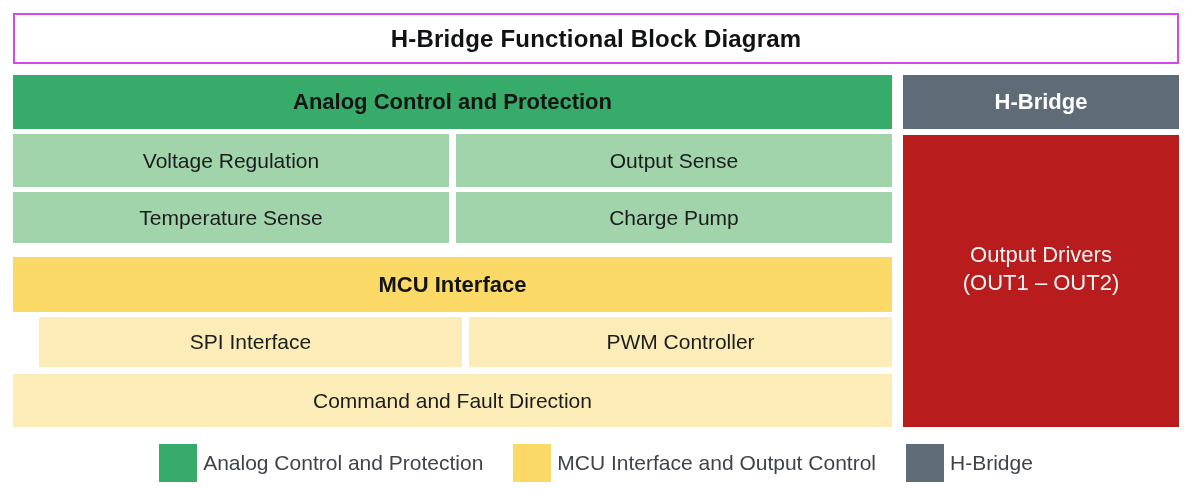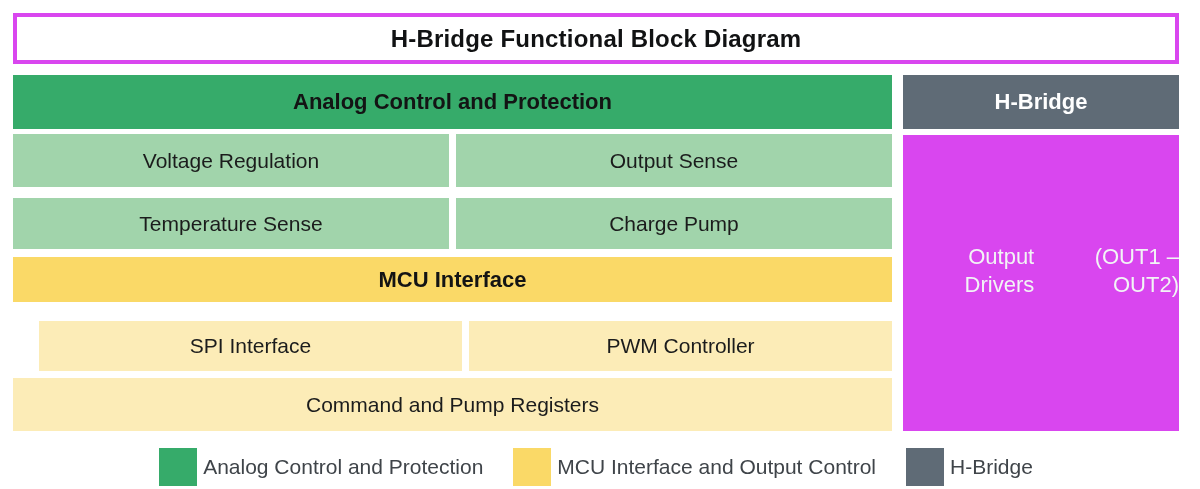--- a/index.html
+++ b/index.html
@@ -10,61 +10,61 @@
     position: relative;
     overflow: hidden;
   }
   .wrap {
     position: absolute;
     left: 13px; top: 13px;
     width: 1166px;
   }
   .title-box {
     height: 51px;
-    border: 4px solid #d946ef;
+    border: 2px solid #d946ef;
     background: #ffffff;
     display: flex; align-items: center; justify-content: center;
     font-size: 24px; font-weight: bold; color: #111213;
     letter-spacing: 0.2px;
   }
   .main {
     margin-top: 11px;
     display: flex; gap: 11px;
   }
   .left-section { width: 879px; }
   .right-section { flex: 1; display: flex; flex-direction: column; }
 
   .band {
     display: flex; align-items: center; justify-content: center;
     font-size: 22px; font-weight: bold; color: #131414;
   }
   .green-hdr  { background: #36ab6a; height: 54px; margin-bottom: 5px; }
-  .yellow-hdr { background: #fad967; height: 45px; margin-bottom: 19px; }
+  .yellow-hdr { background: #fad967; height: 55px; margin-bottom: 5px; }
 
   .pair { display: flex; gap: 7px; }
   .pair .cell {
     flex: 1;
     display: flex; align-items: center; justify-content: center;
     font-size: 21px; color: #1b1c1c;
   }
-  .row-g1 { height: 53px; margin-bottom: 11px; }
-  .row-g2 { height: 51px; margin-bottom: 8px; }
+  .row-g1 { height: 53px; margin-bottom: 5px; }
+  .row-g2 { height: 51px; margin-bottom: 14px; }
   .row-y1 { height: 50px; margin-bottom: 7px; margin-left: 26px; }
   .row-y2 { height: 53px; }
   .light-green  { background: #a1d4ab; }
   .light-yellow { background: #fcecb7; }
 
   .gray-hdr {
     background: #5f6b76; height: 54px; margin-bottom: 6px;
     display: flex; align-items: center; justify-content: center;
     font-size: 22px; font-weight: bold; color: #ffffff;
   }
   .gray-block {
-    background: #d946ef; flex: 1;
-    display: flex; 
+    background: #b91c1c; flex: 1;
+    display: flex; flex-direction: column;
     align-items: center; justify-content: center;
     padding-bottom: 25px;
     color: #f2f4f5; font-size: 22px; line-height: 28px;
     text-align: right;
   }
 
   .legend {
     margin-top: 17px;
     display: flex; align-items: center; justify-content: center;
     gap: 30px;
@@ -99,21 +99,21 @@
       </div>
 
       <div class="band yellow-hdr">MCU Interface</div>
 
       <div class="pair row-y1">
         <div class="cell light-yellow">SPI Interface</div>
         <div class="cell light-yellow">PWM Controller</div>
       </div>
 
       <div class="pair row-y2">
-        <div class="cell light-yellow">Command and Pump Registers</div>
+        <div class="cell light-yellow">Command and Fault Direction</div>
       </div>
 
     </div>
 
     <div class="right-section">
       <div class="gray-hdr">H-Bridge</div>
       <div class="gray-block">
         <span>Output Drivers</span>
         <span>(OUT1 – OUT2)</span>
       </div>

